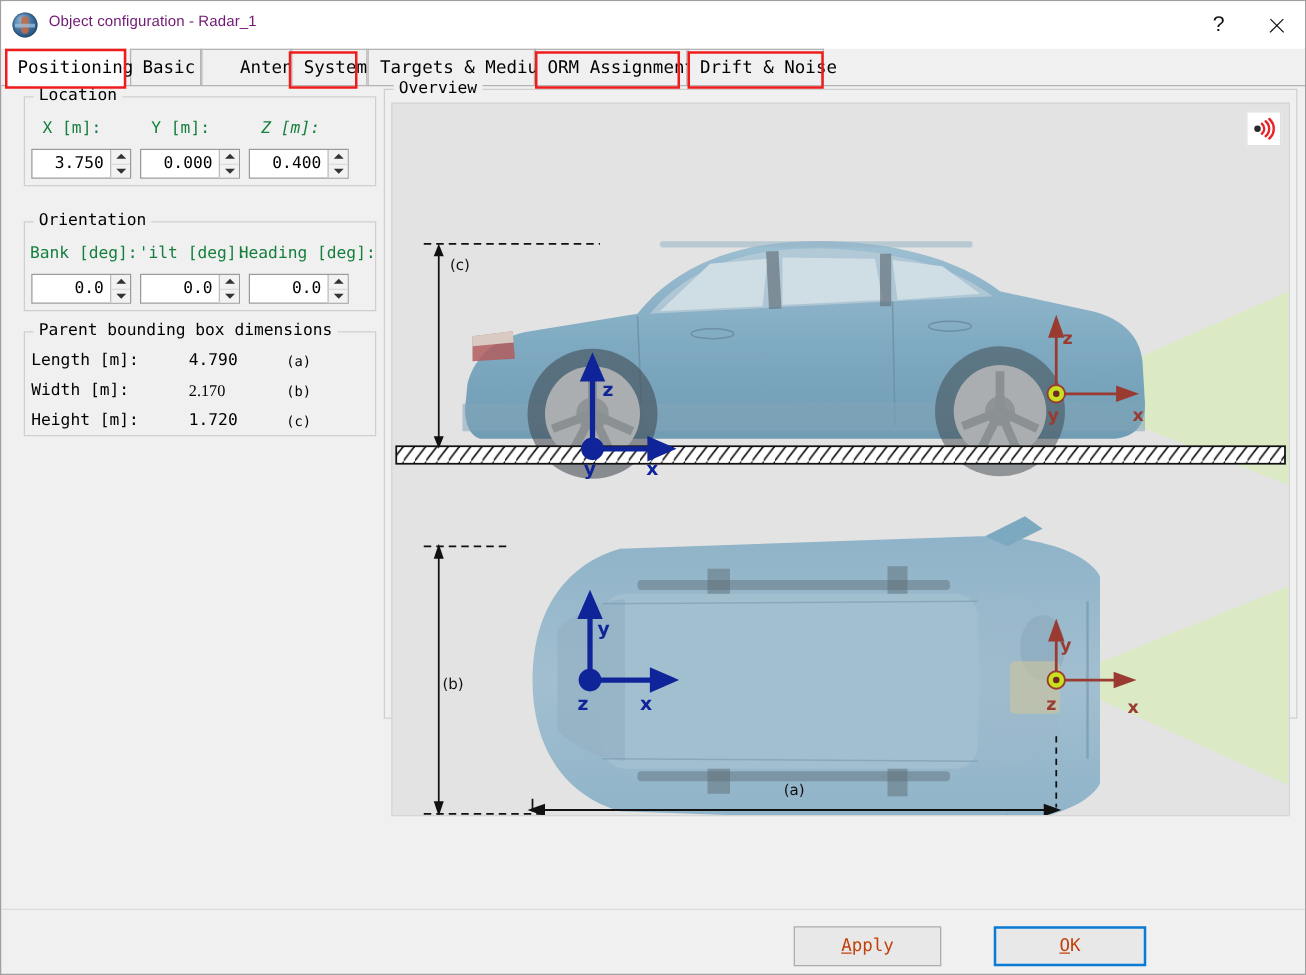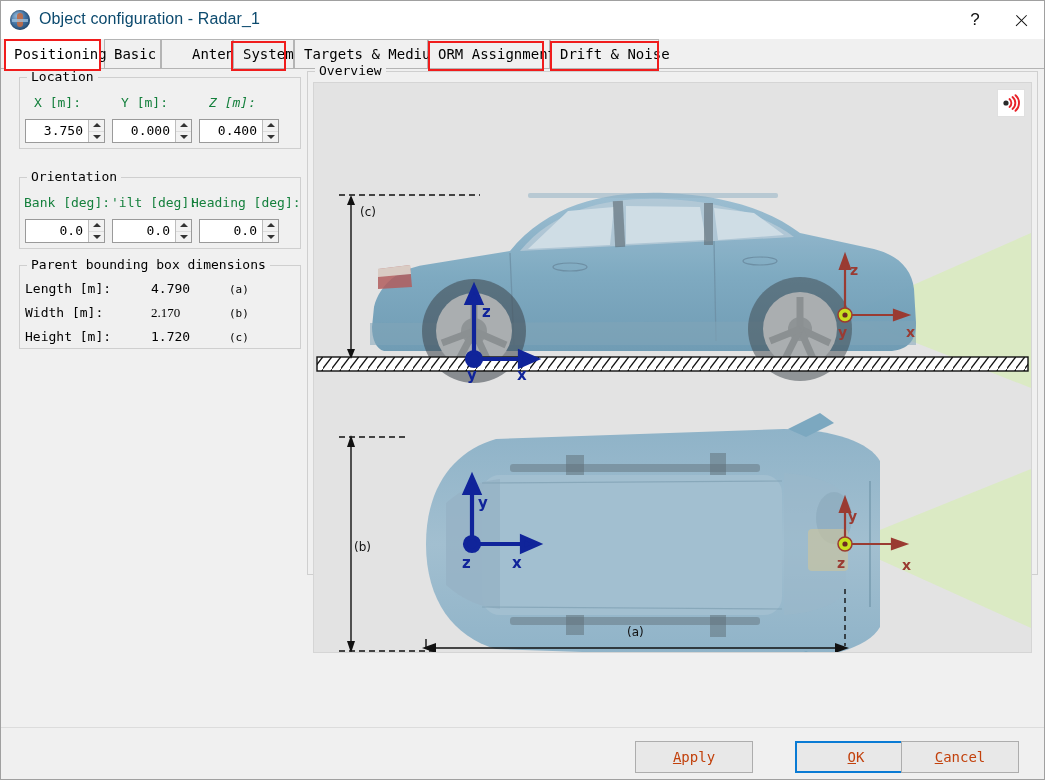--- a/index.html
+++ b/index.html
@@ -17,21 +17,21 @@
   #titlebar{position:absolute;left:0;top:0;width:100%;height:38px;background:#ffffff;
             border-bottom:1px solid #ffffff;box-sizing:border-box;}
   #app-icon{position:absolute;left:9px;top:9px;width:20px;height:20px;border-radius:50%;
             background:radial-gradient(circle at 35% 30%,#8fb6d8 0%,#3f6f9f 45%,#1d4266 100%);
             box-shadow:inset 0 0 2px #0d2a45;overflow:hidden;}
   #app-icon:before{content:"";position:absolute;left:7px;top:3px;width:6px;height:14px;
             background:#c06b46;border-radius:3px;opacity:.9;}
   #app-icon:after{content:"";position:absolute;left:2px;top:9px;width:16px;height:3px;
             background:#9fc3e0;opacity:.75;}
   #title-text{position:absolute;left:38px;top:9px;font-family:"Liberation Sans",sans-serif;
-            font-size:16px;color:#0c4a6e;letter-spacing:.1px;}
+            font-size:12px;color:#701a75;letter-spacing:.1px;}
   .tb-btn{position:absolute;top:0;height:38px;width:46px;
           font-family:"Liberation Sans",sans-serif;font-size:17px;color:#111;
           display:flex;align-items:center;justify-content:center;cursor:default;}
   #btn-help{right:46px;}
   #btn-close{right:0;}
   #btn-close .x{display:block;width:15px;height:15px;position:relative;}
   #btn-close .x:before,#btn-close .x:after{content:"";position:absolute;left:0;top:7px;
           width:15px;height:1.4px;background:#111;}
   #btn-close .x:before{transform:rotate(45deg);}
   #btn-close .x:after{transform:rotate(-45deg);}
@@ -390,17 +390,14 @@
   </div>
 
   <div id="footsep"></div>
 
   <div class="fbtn" style="left:634px;width:118px;">
     <span><span class="mn">A</span><span>pply</span></span>
   </div>
   <div class="fbtn default" style="left:765px;width:122px;margin-left:29px;">
     <span><span class="mn">O</span><span>K</span></span>
   </div>
-  <div class="fbtn" style="left:900px;width:118px;">
-    <span><span class="mn">C</span><span>ancel</span></span>
-  </div>
 
 </div>
 
 </body></html>

